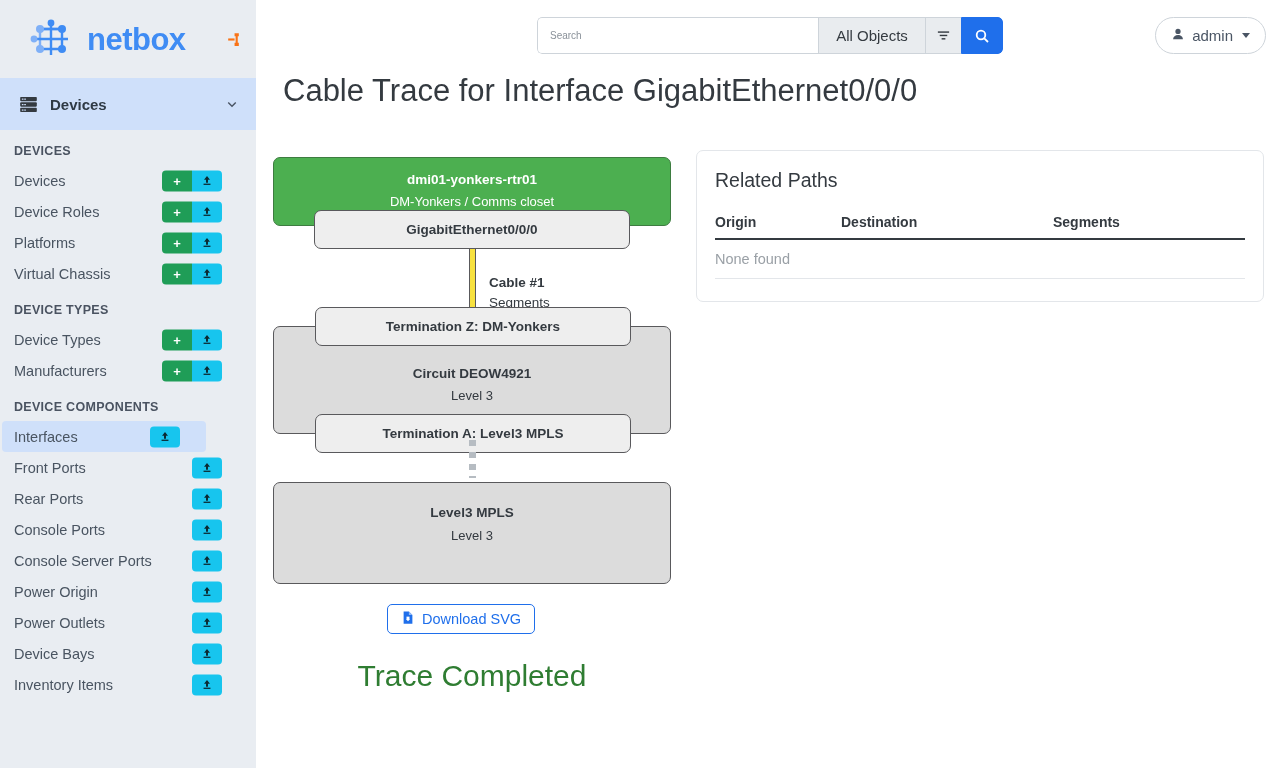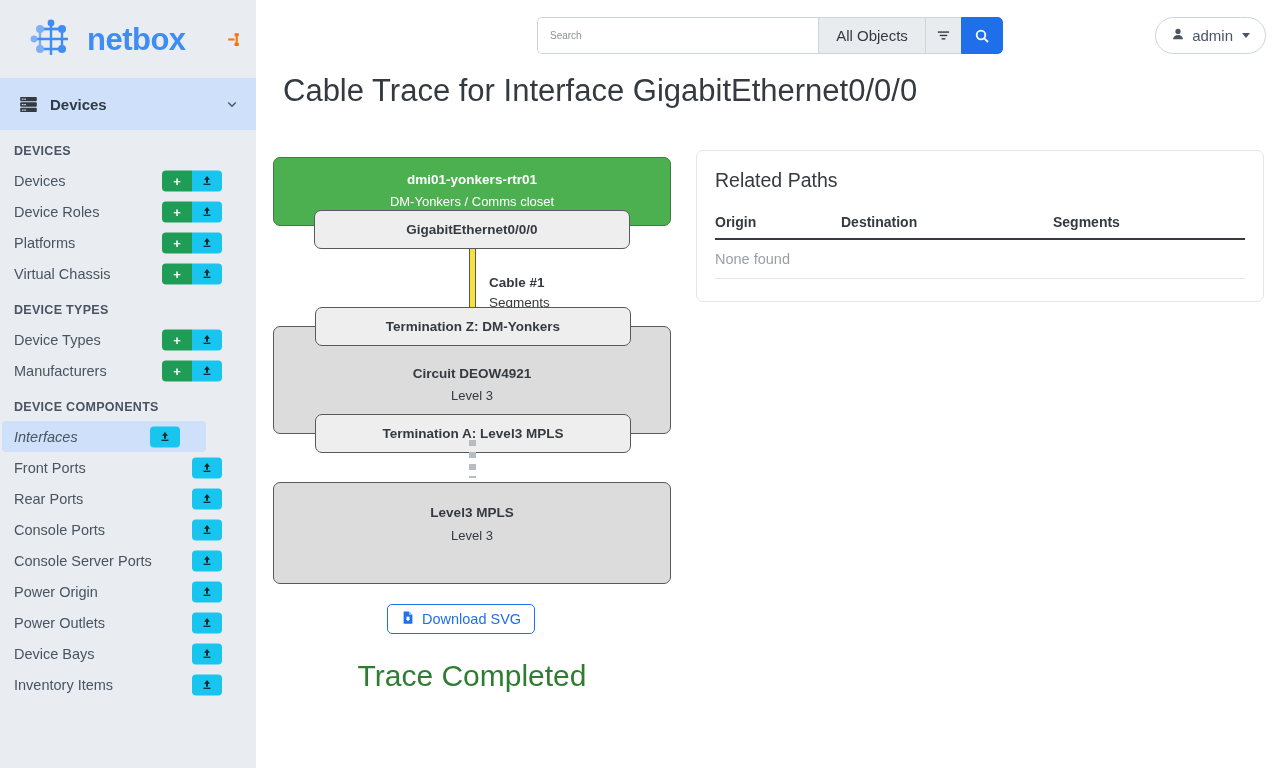--- a/index.html
+++ b/index.html
@@ -56,21 +56,20 @@
     padding-left: 14px;
     cursor: pointer;
   }
   .nav-item .ni-label { flex: 1; border-radius: 4px; }
   .nav-item.active {
     background: #cfe0fa;
     border-radius: 4px;
     margin-left: 2px;
     padding-left: 12px;
     width: 204px;
-    font-style: italic;
   }
   .btn-group {
     position: absolute; right: 26px; top: 50%;
     transform: translateY(-50%);
     display: flex; height: 21px;
   }
   .mini-btn {
     width: 30px; height: 21px;
     display: flex; align-items: center; justify-content: center;
     color: #ffffff; cursor: pointer;

